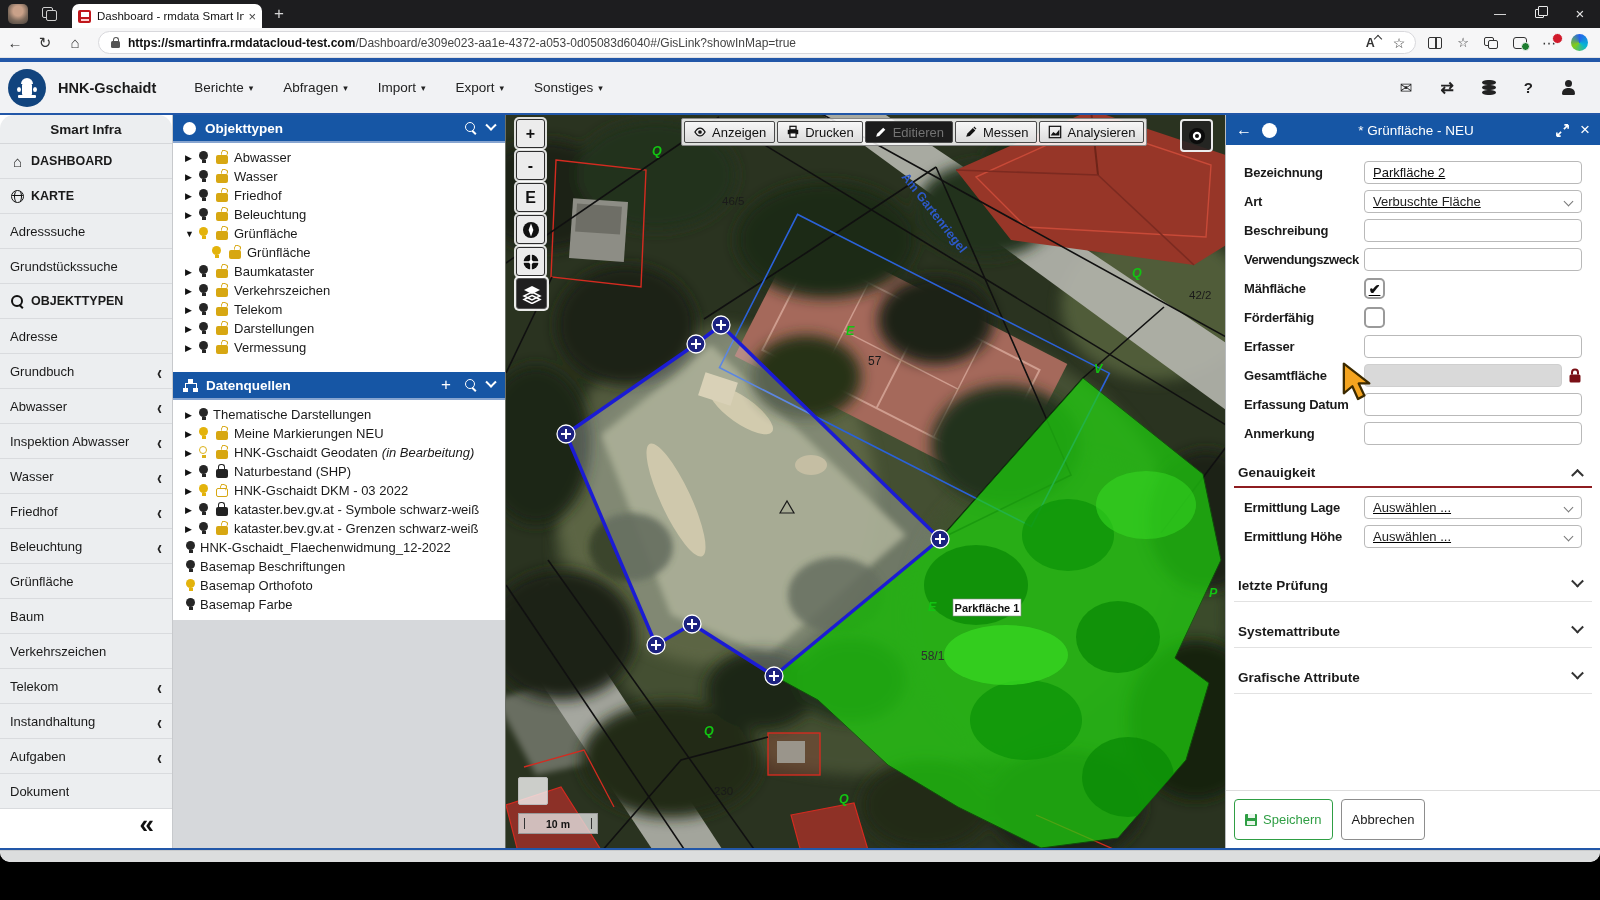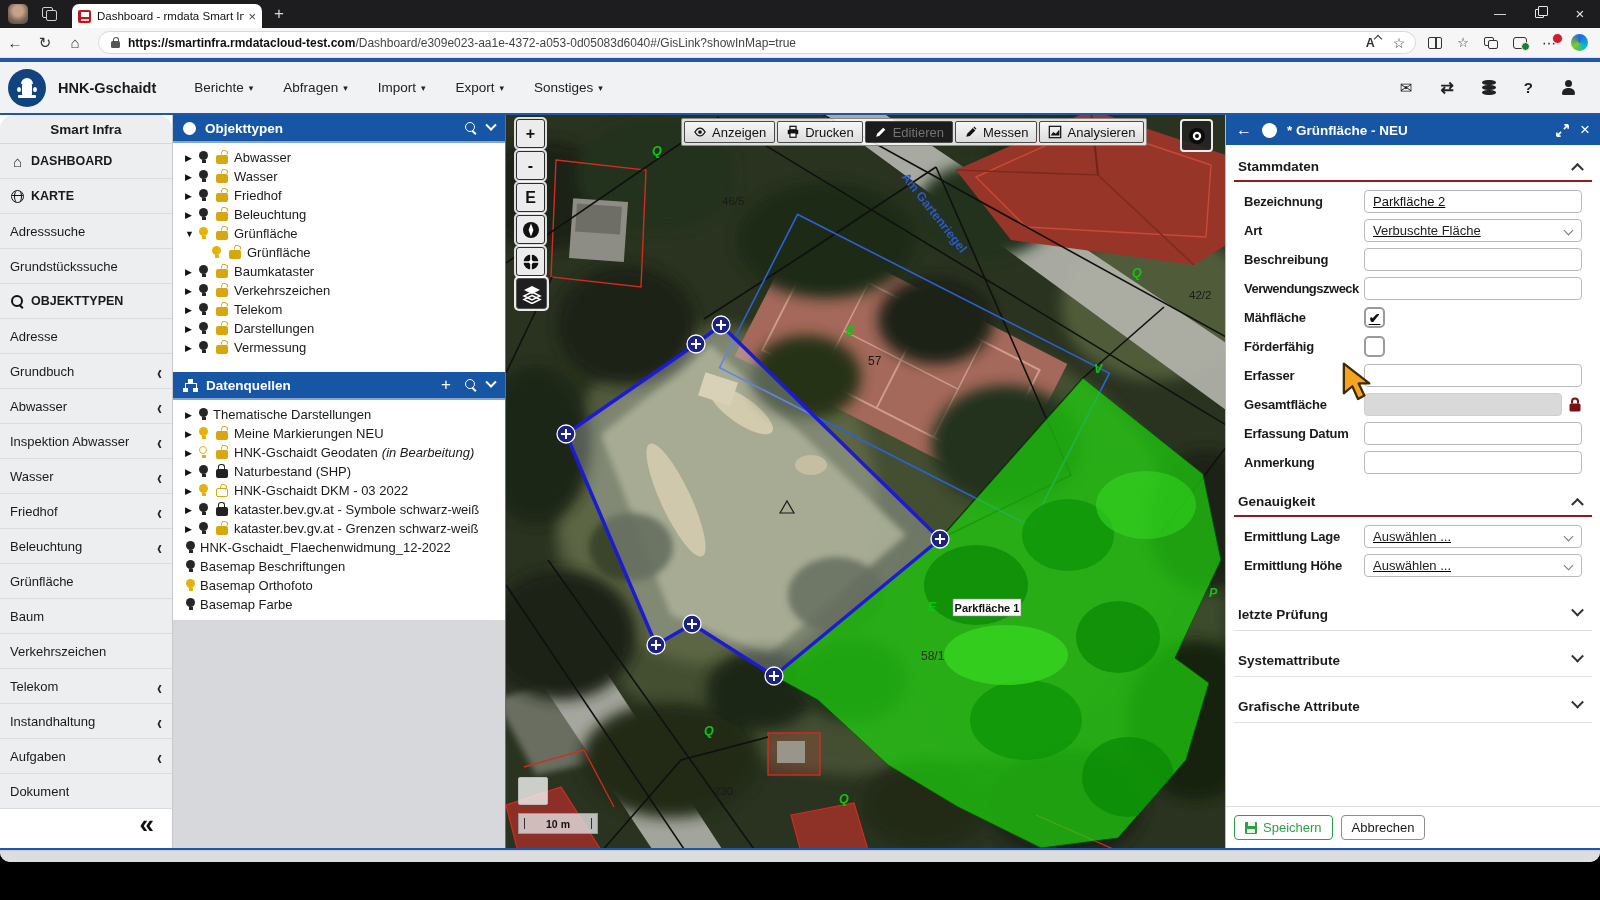--- a/index.html
+++ b/index.html
@@ -139,21 +139,21 @@
   .ovbox { position:absolute; left:12px; bottom:43px; width:30px; height:28px; background:rgba(245,245,245,.8); border:1px solid #bbb; border-radius:2px;}
   .scale { position:absolute; left:12px; bottom:14px; width:80px; height:21px; background:rgba(225,225,225,.8); border:1px solid #999; display:flex; align-items:center; justify-content:center; font-size:10.5px; font-weight:700; color:#111; position:absolute;}
   .scale::before,.scale::after{ content:''; position:absolute; top:4px; bottom:4px; width:1.3px; background:#333;}
   .scale::before{ left:5px; } .scale::after{ right:5px; }
 
   
   .detail { flex:1; background:#fff; display:flex; flex-direction:column; border-left:1px solid #b9bcbf; position:relative;}
   .dhead { height:30px; background:#1656a5; color:#fff; display:flex; align-items:center; padding:0 10px; gap:10px;}
   .dhead .back { font-size:16px; cursor:pointer; }
   .info-ic { width:15px; height:15px; border-radius:50%; background:#fff; color:#1656a5; font-weight:700; font-style:italic; font-size:11px; display:flex; align-items:center; justify-content:center; font-family:"Liberation Serif",serif;}
-  .dtitle { flex:1; font-size:13.5px; font-weight:700; }
+  .dtitle { flex:1; font-size:13.5px; font-weight:400;text-align:center; }
   .dhead .close { font-size:17px; cursor:pointer; }
   .tabs { display:flex; align-items:flex-end; height:38px; border-bottom:1px solid #ddd; padding-left:4px; gap:2px;}
   .dtab { display:flex; align-items:center; gap:7px; padding:8px 14px; font-size:13px; font-weight:700; color:#1a1a1a; cursor:pointer;}
   .dtab.active { background:#e9e9e9; border-bottom:3px solid #2b2b2b; }
   .dtab.iconly { padding:8px 12px; }
   .grid-ic { width:13px; height:11px; border:1.6px solid #123; position:relative;}
   .grid-ic::before{ content:''; position:absolute; left:0; right:0; top:2.5px; height:1.4px; background:#123;}
   .grid-ic::after{ content:''; position:absolute; top:0; bottom:0; left:3.5px; width:1.4px; background:#123;}
   .dbody { flex:1; overflow:hidden; padding-top:2px; }
   .sect { margin:6px 8px 0; }
@@ -167,21 +167,21 @@
   .frow { display:flex; align-items:center; margin:0 8px 6px; min-height:23px;}
   .frow label { width:120px; font-size:13px; font-weight:700; color:#1a1a1a; flex:none; letter-spacing:-.2px;}
   .frow .ctl { flex:1; display:flex; align-items:center;text-decoration:underline; }
   .tin { width:100%; height:23px; border:1px solid #b9b9b9; border-radius:4px; padding:0 8px; font-size:13px; color:#111; font-family:inherit; background:#fff;}
   .tin:disabled,.tin.ro { background:#d9d9d9; border-color:#cfcfcf; }
   .selbox { width:100%; height:23px; border:1px solid #b9b9b9; border-radius:4px; padding:0 22px 0 8px; font-size:13px; color:#222; display:flex; align-items:center; position:relative; background:#fff; cursor:pointer;}
   .selbox .sc { position:absolute; right:9px; top:7px; width:7px; height:7px; border-right:1.7px solid #777; border-bottom:1.7px solid #777; transform:rotate(45deg);}
   .cb { width:21px; height:21px; border:2px solid #9a9a9a; border-radius:5px; display:flex; align-items:center; justify-content:center; font-size:14px; font-weight:700; color:#111; background:#fff; cursor:pointer;}
   .locksm { margin-left:6px; flex:none; }
   .dfoot { position:absolute; bottom:0; left:0; right:0; border-top:1px solid #ddd; padding:8px; display:flex; gap:8px; background:#fff;}
-  .btn { font-size:13px; padding:4px 10px; border-radius:4px; background:#fff; cursor:pointer; display:flex; align-items:center; gap:6px;}
+  .btn { font-size:13px; padding:12px 10px; border-radius:4px; background:#fff; cursor:pointer; display:flex; align-items:center; gap:6px;}
   .btn.save { border:1.5px solid #2f9e44; color:#2f9e44; }
   .btn.cancel { border:1.5px solid #8d8d8d; color:#1a1a1a; }
   .save-ic { width:12px; height:12px; background:#2f9e44; position:relative; border-radius:1px;}
   .save-ic::before{ content:''; position:absolute; left:2.5px; top:0; width:7px; height:4px; background:#fff; opacity:.9;}
   .save-ic::after{ content:''; position:absolute; left:2px; bottom:1px; width:8px; height:4px; background:#e8f5e9;}
 
   .cursor { position:absolute; left:1341px; top:362px; z-index:99; pointer-events:none; }
   .globe-ic { width:13px; height:13px; border:1.5px solid #111; border-radius:50%; position:relative; overflow:hidden;}
   .globe-ic::before{ content:''; position:absolute; left:50%; top:-2px; bottom:-2px; width:6px; margin-left:-3.8px; border:1.3px solid #111; border-radius:50%;}
   .globe-ic::after{ content:''; position:absolute; left:-1px; right:-1px; top:4.6px; height:1.3px; background:#111;}
@@ -773,25 +773,20 @@
         <span class="back">←</span>
         <span class="info-ic"></span>
         <span class="dtitle">* Grünfläche - NEU</span>
         <svg width="15" height="15" viewBox="0 0 16 16">
             <path d="M9.5 6.5L14 2M14 2h-4M14 2v4M6.5 9.5L2 14M2 14h4M2 14v-4" stroke="#fff" stroke-width="1.7" fill="none"></path>
           </svg>
         <span class="close">×</span>
       </div>
       <div class="dbody">
         <div class="sect">
-          <div class="sect-h">
-              <span>Stammdaten</span>
-              <span class="sp"></span>
-              <span class="chevb up"></span>
-            </div>
           <div class="frows">
             <div class="frow">
                 <label>Bezeichnung</label>
                 <span class="ctl">
                   <input class="tin" value="Parkfläche 2" style="">
                 </span>
               </div>
             <div class="frow">
                 <label>Art</label>
                 <span class="ctl">

